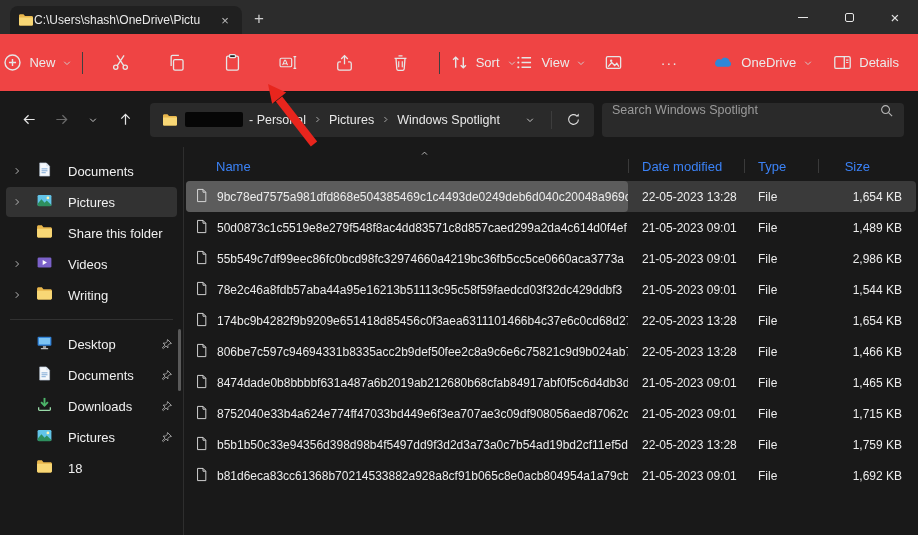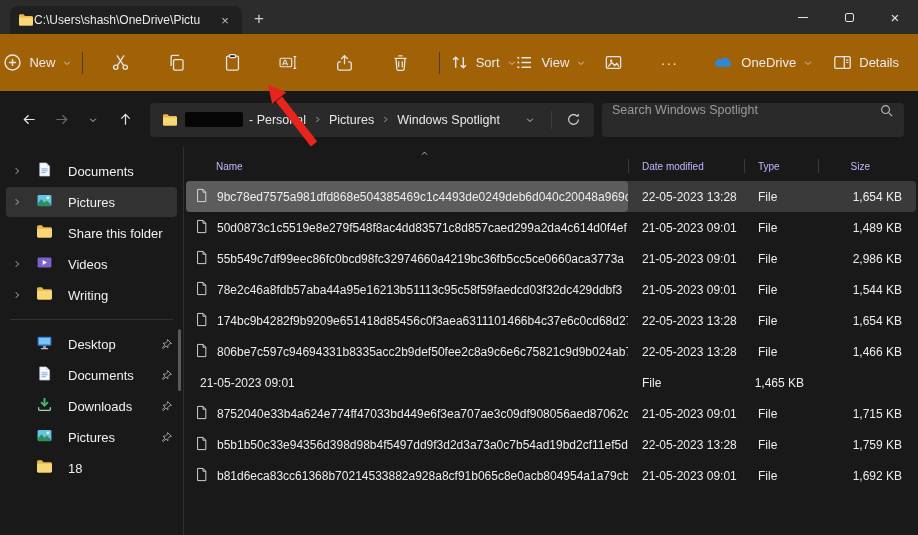--- a/index.html
+++ b/index.html
@@ -12,21 +12,21 @@
   .tab { width: 232px; margin-left: 10px; margin-top: 6px; background: #202020; border-radius: 8px 8px 0 0; display: flex; align-items: center; padding: 0 8px; gap: 0; }
   .tab-title { flex: 1; font-size: 12px; color: #e9e9e9; white-space: nowrap; overflow: hidden; }
   .tab-close { width: 18px; height: 18px; display: flex; align-items: center; justify-content: center; color: #bbb; font-size: 13px; border-radius: 3px; }
   .newtab { width: 34px; display: flex; align-items: center; justify-content: center; color: #ccc; font-size: 17px; margin-top: 4px; }
   .win-controls { margin-left: auto; display: flex; }
   .win-btn { width: 46px; height: 34px; display: flex; align-items: center; justify-content: center; color: #e6e6e6; font-size: 15px; }
   .min-glyph { width: 10px; height: 1px; background: #e6e6e6; display: block; }
   .max-glyph { width: 9px; height: 9px; border: 1px solid #e6e6e6; border-radius: 2px; display: block; }
 
   
-  .toolbar { height: 58px; background: #a16207; display: flex; align-items: center; padding: 0 14px; gap: 20px; border-bottom: 1px solid #161616; }
+  .toolbar { height: 58px; background: #ef4444; display: flex; align-items: center; padding: 0 14px; gap: 20px; border-bottom: 1px solid #161616; }
   .tbtn { height: 34px; min-width: 36px; border-radius: 4px; display: flex; align-items: center; justify-content: center; gap: 7px; padding: 0 5px; color: #ebebeb; font-size: 13px; }
   .tdiv { width: 1px; height: 22px; background: #404040; flex-shrink: 0; }
   .toolbar-right { margin-left: auto; display: flex; align-items: center; gap: 10px; }
   .more-label { font-size: 14px; letter-spacing: 1px; color: #e6e6e6; }
 
   
   .navbar { height: 55px; background: #191919; display: flex; align-items: center; padding: 0 14px; gap: 2px; }
   .nbtn { width: 30px; height: 30px; display: flex; align-items: center; justify-content: center; border-radius: 4px; flex-shrink: 0; }
   .addressbar { flex: 1; height: 34px; background: #2a2a2a; border-radius: 4px; display: flex; align-items: center; padding: 0 6px 0 12px; margin: 0 6px 0 8px; gap: 7px; font-size: 12.5px; color: #e8e8e8; }
   .redacted { width: 58px; height: 15px; background: #060606; border-radius: 2px; }
@@ -43,21 +43,21 @@
   .sidebar { width: 184px; border-right: 1px solid #2e2e2e; padding-top: 8px; position: relative; flex-shrink: 0; }
   .sb-item { height: 30px; margin: 1px 6px; display: flex; align-items: center; gap: 12px; padding: 0 4px; border-radius: 4px; font-size: 13px; color: #f0f0f0; }
   .sb-item.selected { background: #323232; }
   .sb-chev { width: 14px; display: flex; justify-content: center; flex-shrink: 0; }
   .sb-label { margin-left: 3px; white-space: nowrap; overflow: hidden; }
   .sb-pin { margin-left: auto; opacity: .9; display: flex; }
   .sb-divider { height: 1px; background: #313131; margin: 9px 10px; }
   .sb-scrollbar { position: absolute; right: 2px; top: 182px; width: 3px; height: 62px; background: #5a5a5a; border-radius: 2px; }
 
   .main { flex: 1; display: flex; flex-direction: column; padding-top: 2px; min-width: 0; }
-  .headers { display: grid; grid-template-columns: 442px 116px 74px 1fr; height: 30px; align-items: center; font-size: 10px; color: #c4b5fd; position: relative; margin: 2px 2px 0 2px; }
+  .headers { display: grid; grid-template-columns: 442px 116px 74px 1fr; height: 30px; align-items: center; font-size: 13px; color: #3b82f6; position: relative; margin: 2px 2px 0 2px; }
   .hcell { position: relative; padding-left: 14px; height: 100%; display: flex; align-items: center; }
   .hcell.first { padding-left: 30px; }
   .hcell:not(.first)::before { content: ''; position: absolute; left: 0; top: 8px; bottom: 8px; width: 1px; background: #3a3a3a; }
   .hcell.size { justify-content: flex-end; padding-right: 46px; }
   .sort-indicator { position: absolute; left: 234px; top: -2px; }
   .rows { margin: 0 2px; }
   .frow { display: grid; grid-template-columns: 442px 116px 74px 1fr; height: 31px; align-items: center; font-size: 12px; color: #ececec; border-radius: 4px; }
   .fcell-name { display: flex; align-items: center; gap: 8px; padding-left: 8px; height: 100%; border-radius: 4px; min-width: 0; }
   .fname { white-space: nowrap; overflow: hidden; }
   .fcell-date, .fcell-type { padding-left: 14px; white-space: nowrap; }
@@ -551,20 +551,27 @@
                   <path d="M3.8 1.5h5.8l3 3v10H3.8z" fill="none" stroke="#dcdcdc" stroke-width="1"></path>
                   <path d="M9.6 1.5v3h3" fill="none" stroke="#dcdcdc" stroke-width="1"></path>
                 </svg></span>
       <span class="fname">806be7c597c94694331b8335acc2b9def50fee2c8a9c6e6c75821c9d9b024ab7</span>
     </div>
     <div class="fcell-date">22-05-2023 13:28</div>
     <div class="fcell-type">File</div>
     <div class="fcell-size">1,466 KB</div>
   </div>
           <div class="frow">
+    <div class="fcell-name">
+      <span class="ficon i15"><svg viewBox="0 0 16 16">
+                  <path d="M3.8 1.5h5.8l3 3v10H3.8z" fill="none" stroke="#dcdcdc" stroke-width="1"></path>
+                  <path d="M9.6 1.5v3h3" fill="none" stroke="#dcdcdc" stroke-width="1"></path>
+                </svg></span>
+      <span class="fname">8474dade0b8bbbbf631a487a6b2019ab212680b68cfab84917abf0f5c6d4db3d</span>
+    </div>
     <div class="fcell-date">21-05-2023 09:01</div>
     <div class="fcell-type">File</div>
     <div class="fcell-size">1,465 KB</div>
   </div>
           <div class="frow">
     <div class="fcell-name">
       <span class="ficon i15"><svg viewBox="0 0 16 16">
                   <path d="M3.8 1.5h5.8l3 3v10H3.8z" fill="none" stroke="#dcdcdc" stroke-width="1"></path>
                   <path d="M9.6 1.5v3h3" fill="none" stroke="#dcdcdc" stroke-width="1"></path>
                 </svg></span>

